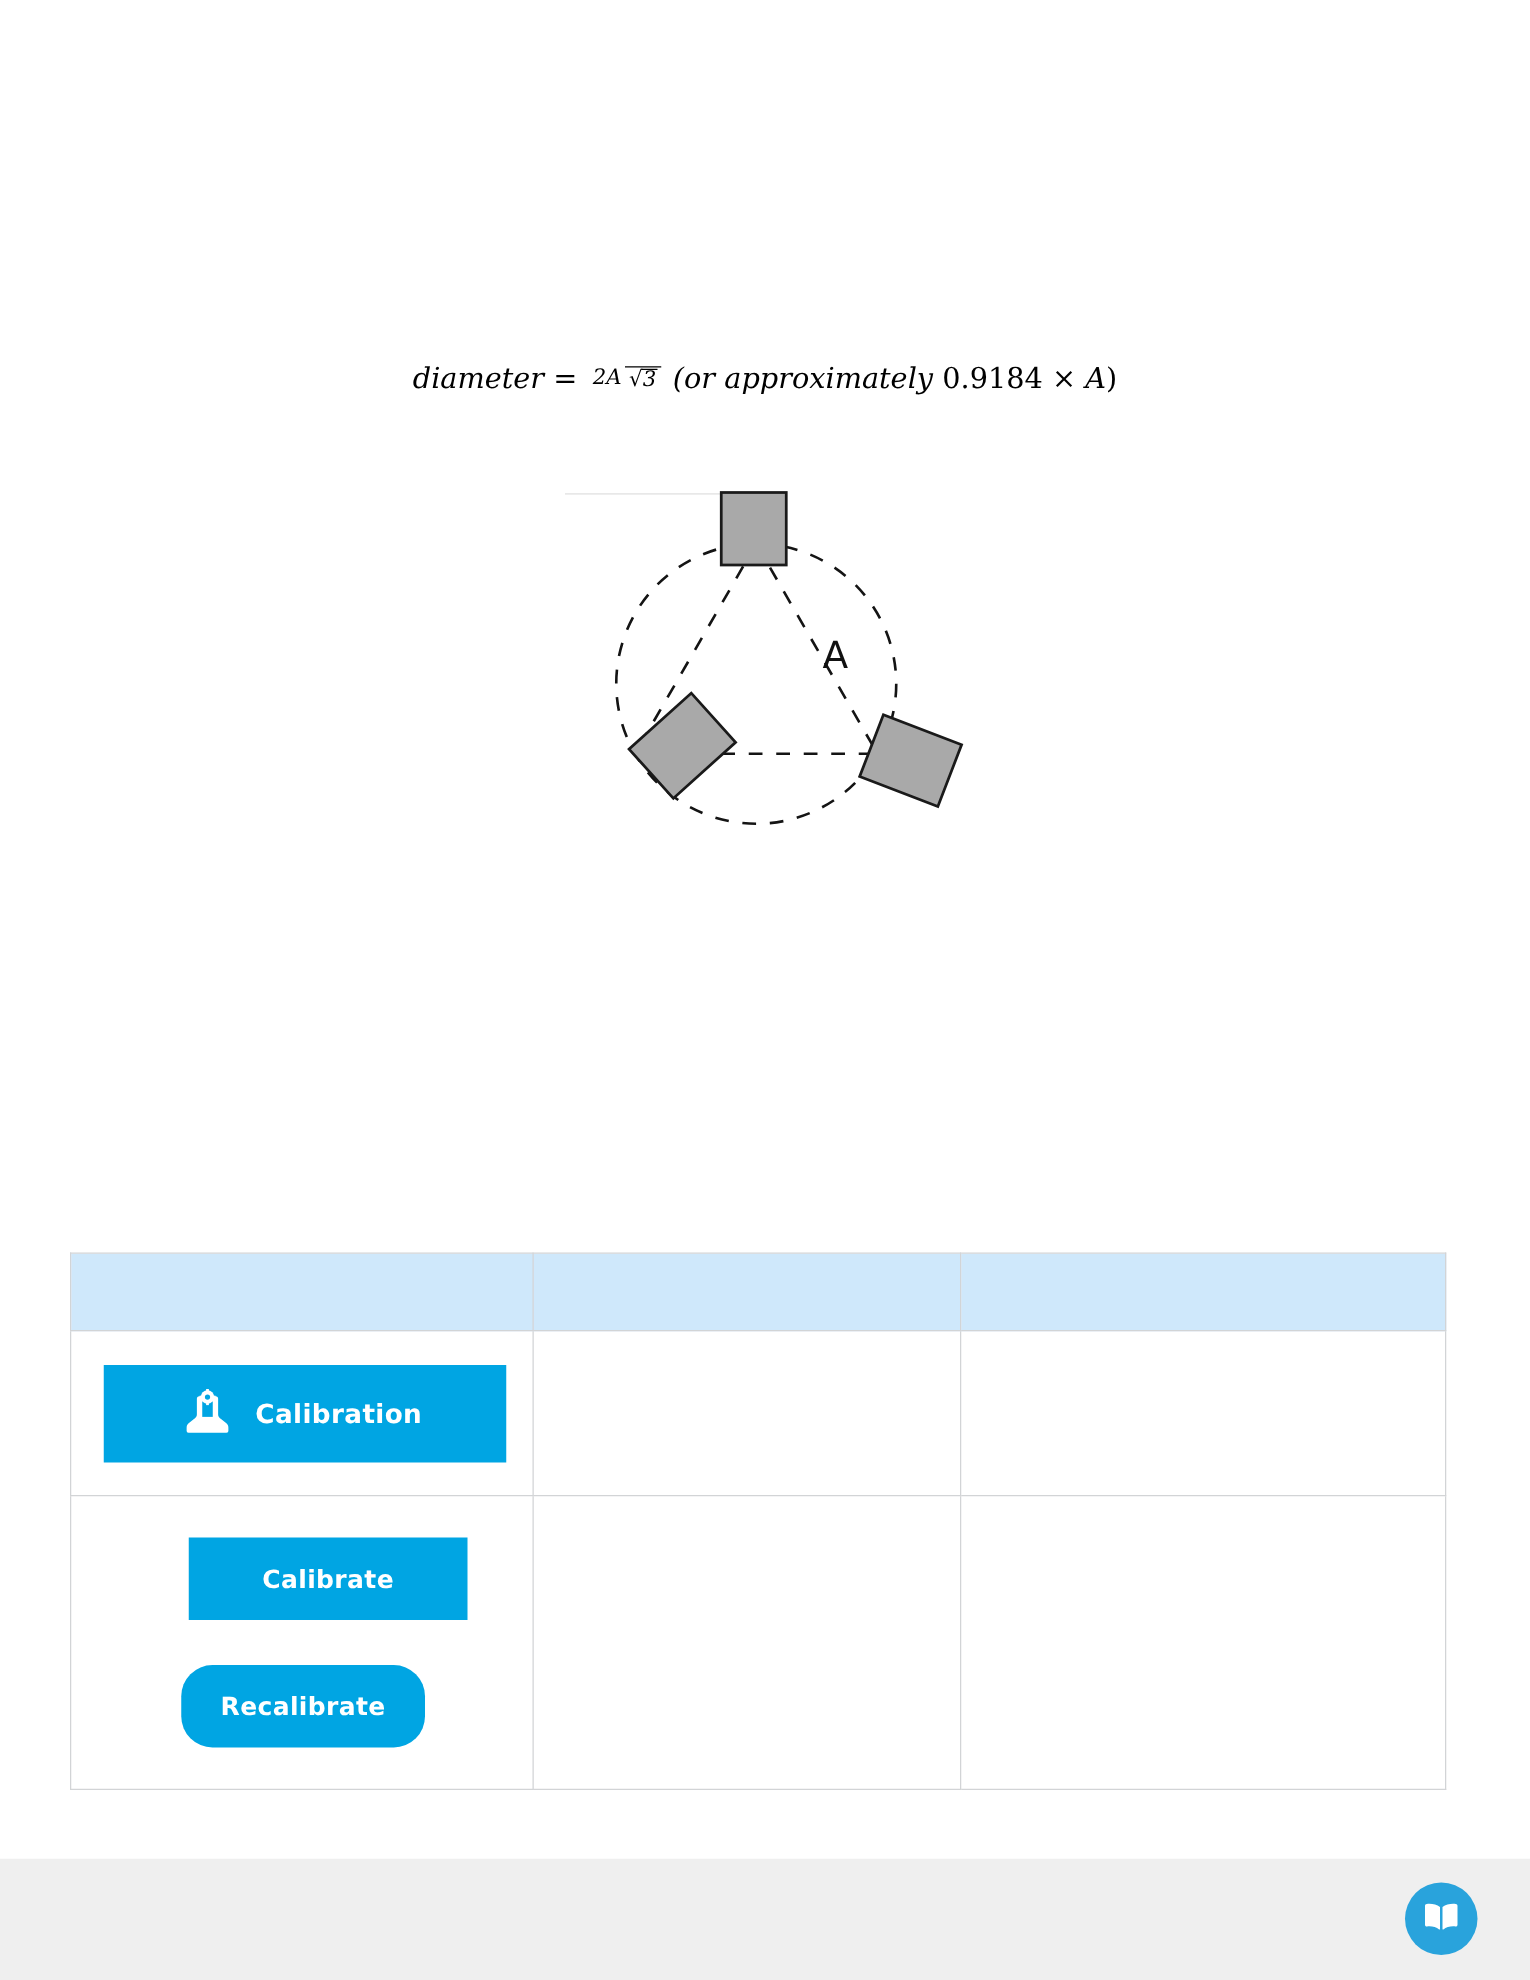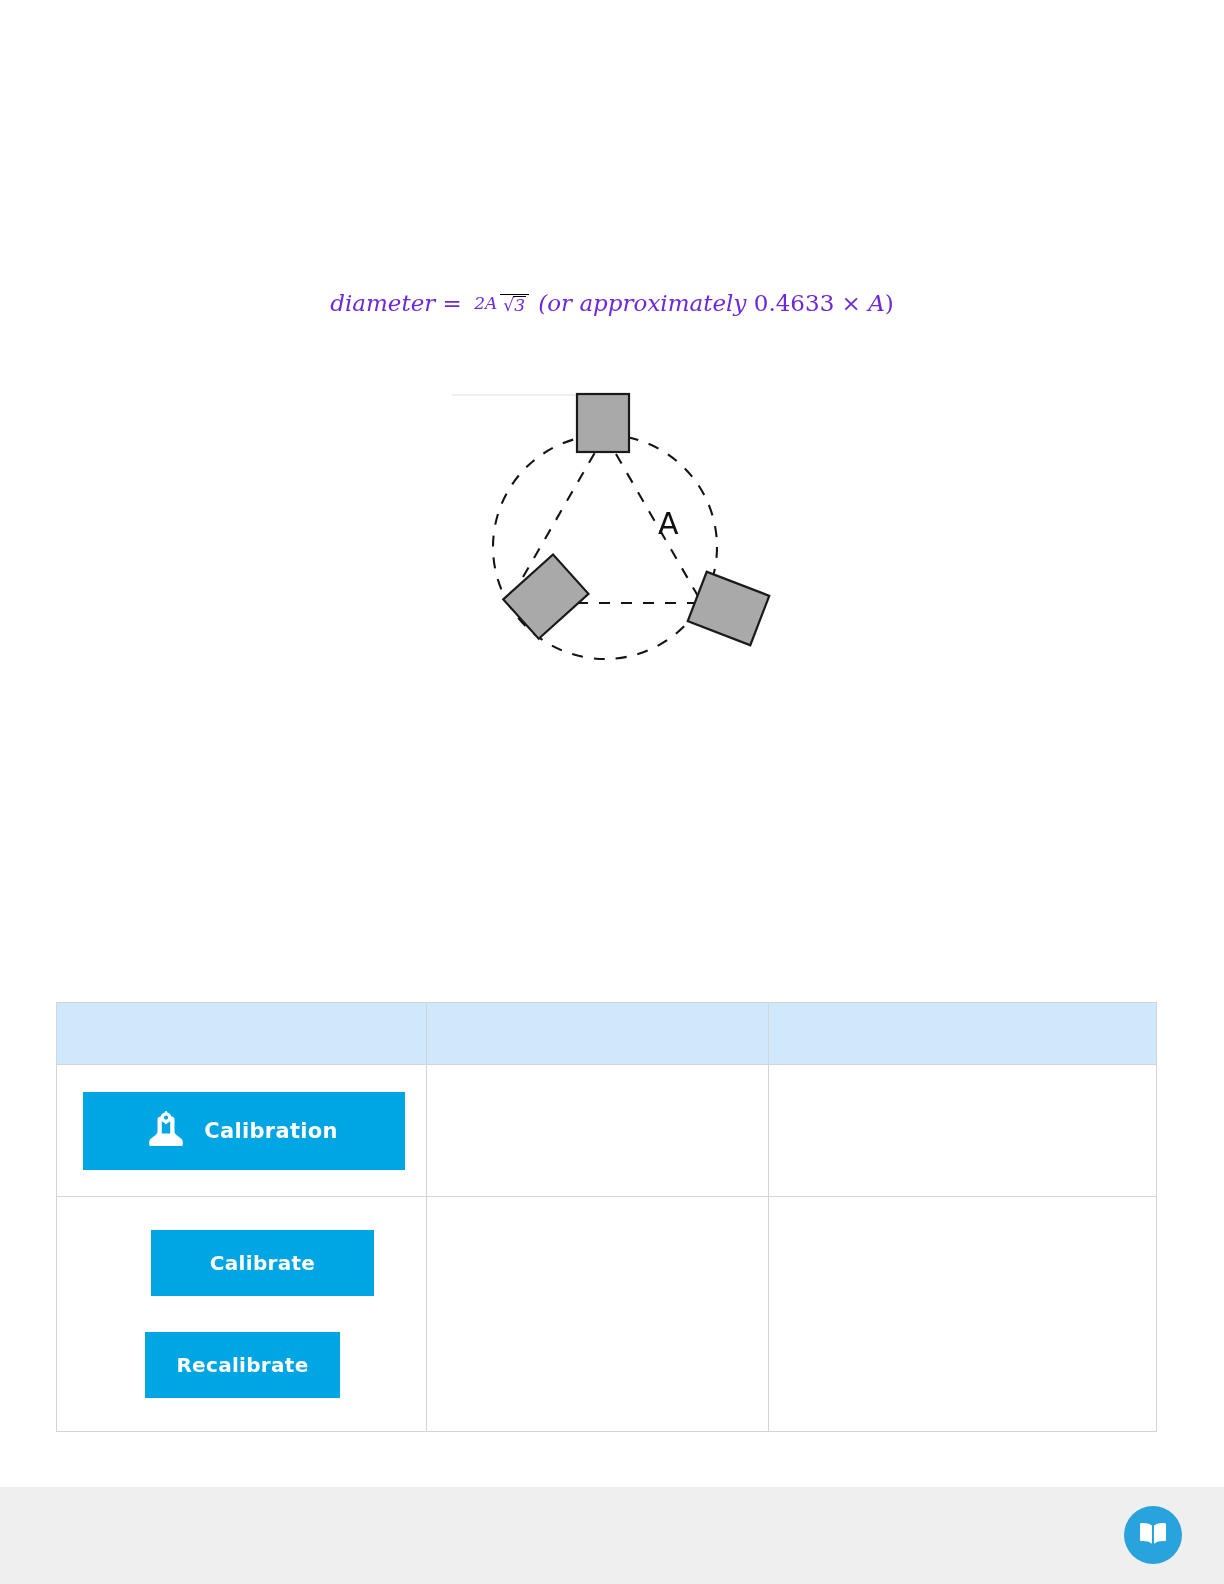--- a/index.html
+++ b/index.html
@@ -31,21 +31,21 @@
     left: 0;
     top: 292px;
     width: 1224px;
     text-align: center;
   }
   .formula {
     display: inline-block;
     font-family: "DejaVu Serif", "Liberation Serif", serif;
     font-style: italic;
     font-size: 23px;
-    color: #6d28d9;
+    color: #000000;
     white-space: nowrap;
     line-height: 1;
   }
   .frac {
     display: inline-flex;
     flex-direction: row;
     align-items: center;
     justify-content: center;
     vertical-align: middle;
     font-size: 17px;
@@ -149,20 +149,21 @@
     height: 66px;
     font-size: 20px;
     margin-left: 68px;
     margin-bottom: 36px;
   }
   .btn-recalibrate {
     width: 195px;
     height: 66px;
     font-size: 20px;
     margin-left: 62px;
+    border-radius: 25px;
   }
 
   
   #footer-bar {
     position: absolute;
     left: 0;
     top: 1487px;
     width: 1224px;
     height: 97px;
     background: #efefef;
@@ -193,21 +194,21 @@
       <span class="upright">=</span>
       <span class="frac">
         <span class="num">2A</span>
         <span class="den">
           <span class="sqrt-wrap">
             <span class="sqrt-radic">√</span><span class="sqrt-bar">3</span>
           </span>
         </span>
       </span>
       <span>(</span><span>or approximately</span>
-      <span class="upright">0.4633</span>
+      <span class="upright">0.9184</span>
       <span class="upright">×</span>
       <span>A</span><span class="upright">)</span>
     </span>
   </div>
 
   <div id="diagram">
     <svg width="370" height="305" viewBox="0 0 370 305" xmlns="http://www.w3.org/2000/svg">
 
       <line x1="22" y1="13" x2="150" y2="13" stroke="#e8e8e8" stroke-width="1.4"></line>
 

